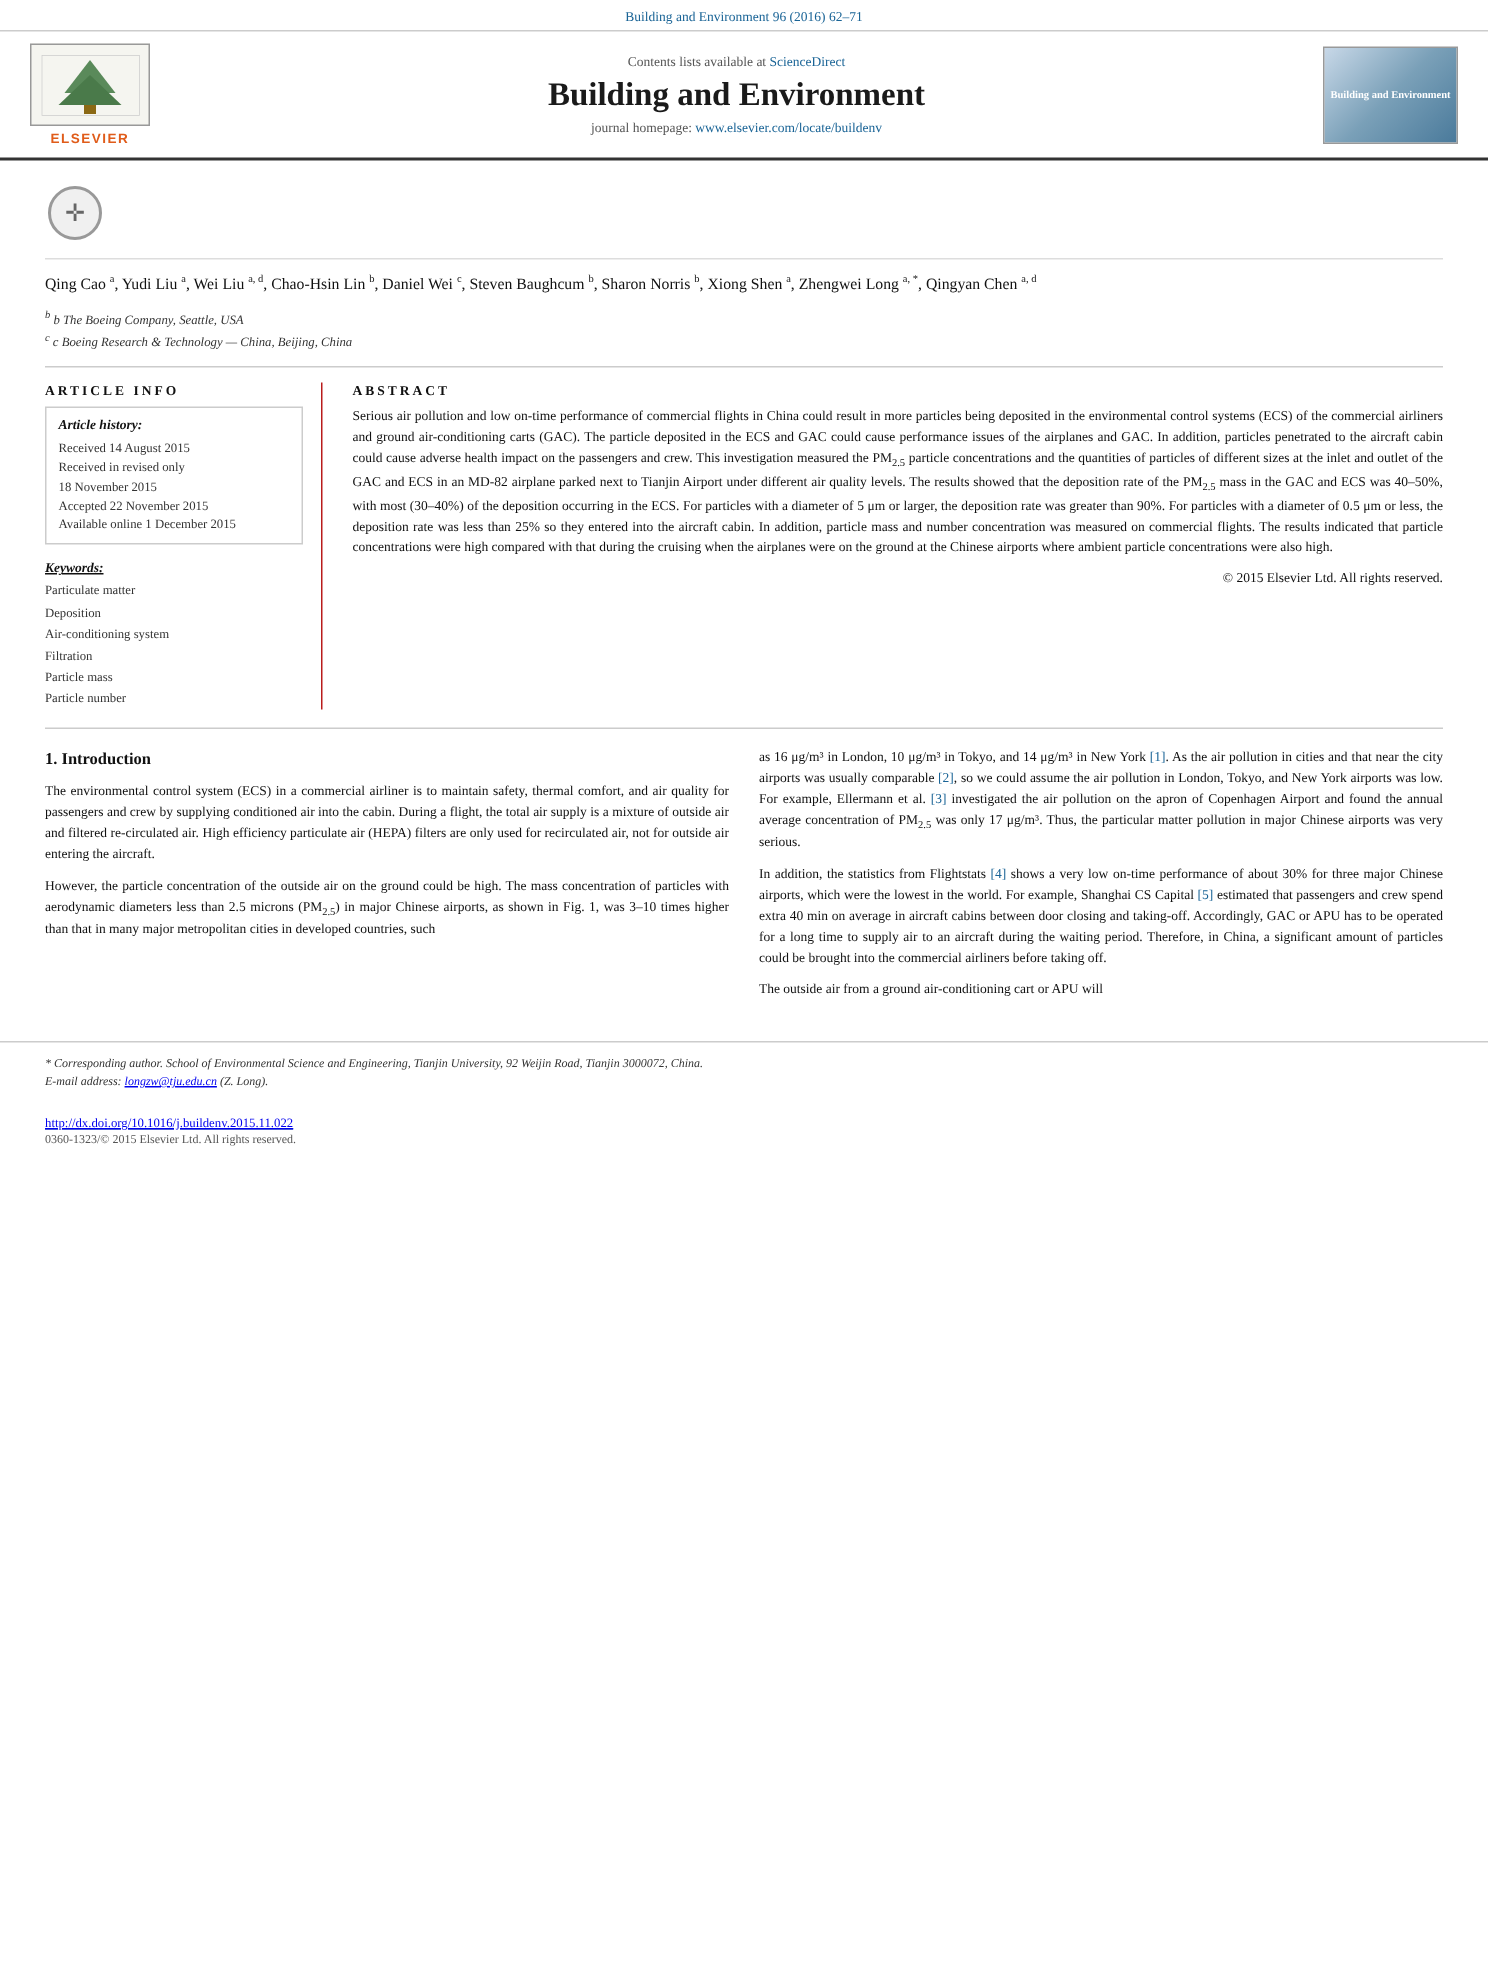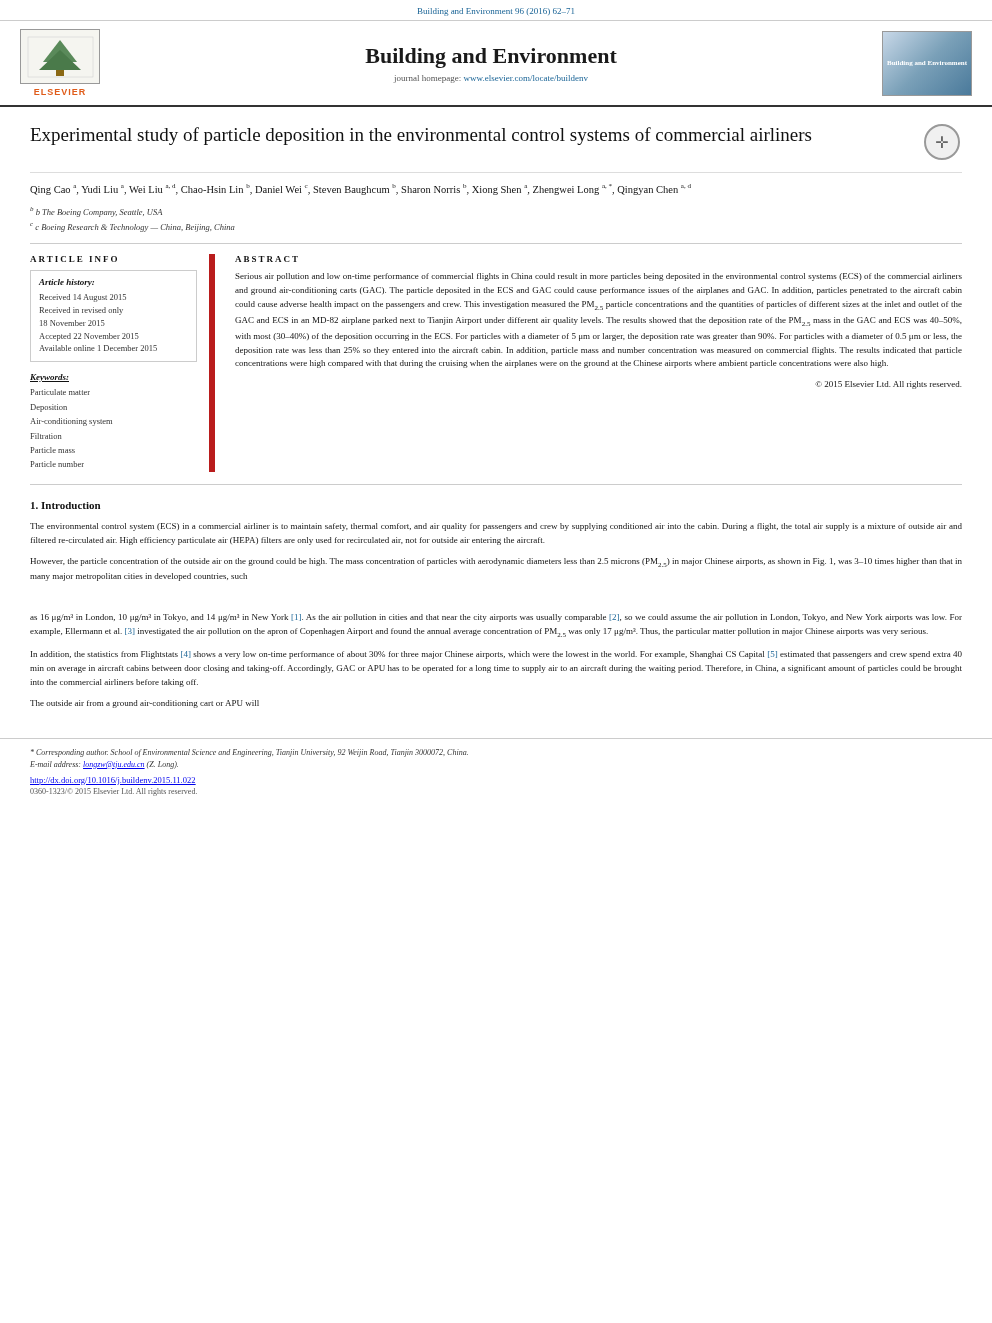--- a/index.html
+++ b/index.html
@@ -198,21 +198,21 @@
       display: flex;
       gap: 20px;
       margin-top: 10px;
       border-top: 1px solid #ccc;
       padding-top: 10px;
     }
 
     .col-left {
       width: 185px;
       flex-shrink: 0;
-      border-right: 6px solid #b91c1c;
+      border-right: 1px solid #b91c1c;
       padding-right: 12px;
     }
 
     .col-right {
       flex: 1;
     }
 
     
     .section-header {
       font-size: 9px;
@@ -284,21 +284,20 @@
       border: none;
       border-top: 1px solid #ccc;
       margin: 12px 0;
     }
 
     
     .body-two-col {
       display: flex;
       gap: 20px;
       margin-top: 5px;
-      flex-direction: column;
     }
 
     .body-col {
       flex: 1;
       font-size: 9px;
       line-height: 1.55;
       color: #111;
       text-align: justify;
     }
 
@@ -329,21 +328,21 @@
     .footer-note {
       font-size: 8px;
       color: #333;
       line-height: 1.5;
       font-style: italic;
     }
 
     .footer-doi {
       font-size: 8.5px;
       color: #1a6496;
-      margin-top: 4px;
+      margin-top: 16px;
       text-decoration: underline;
     }
 
     .footer-issn {
       font-size: 8px;
       color: #555;
       margin-top: 2px;
     }
 
     sub { font-size: 7px; }
@@ -368,36 +367,39 @@
 
           <polygon points="37,8 20,30 54,30" fill="#5a8a5a" stroke="none"></polygon>
           <polygon points="37,18 16,38 58,38" fill="#4a7a4a" stroke="none"></polygon>
           <rect x="33" y="38" width="8" height="6" fill="#8B6914"></rect>
         </svg>
       </div>
       <span class="elsevier-text">ELSEVIER</span>
     </div>
 
     <div class="center-info">
+      <div class="contents-line">
+        <span>Contents lists available at</span>
+        <a href="#">ScienceDirect</a>
+      </div>
       <div class="journal-title">Building and Environment</div>
       <div class="homepage-line">
         <span>journal homepage:</span>
         <a href="#">www.elsevier.com/locate/buildenv</a>
       </div>
     </div>
 
     <div class="right-journal-img">
       <span>Building and Environment</span>
     </div>
   </div>
 
   <div class="article-content">
 
     <div class="article-title-section">
-      <h1 class="article-title">Experimental study of particle deposition in the environmental control systems of commercial airliners</h1>
       <div class="crossmark">
         <div class="crossmark-circle">✛</div>
       </div>
     </div>
 
     <div class="authors">
       Qing Cao <sup>a</sup>, Yudi Liu <sup>a</sup>, Wei Liu <sup>a, d</sup>, Chao-Hsin Lin <sup>b</sup>, Daniel Wei <sup>c</sup>, Steven Baughcum <sup>b</sup>, Sharon Norris <sup>b</sup>, Xiong Shen <sup>a</sup>, Zhengwei Long <sup>a, *</sup>, Qingyan Chen <sup>a, d</sup>
     </div>
 
     <div class="affiliations">

